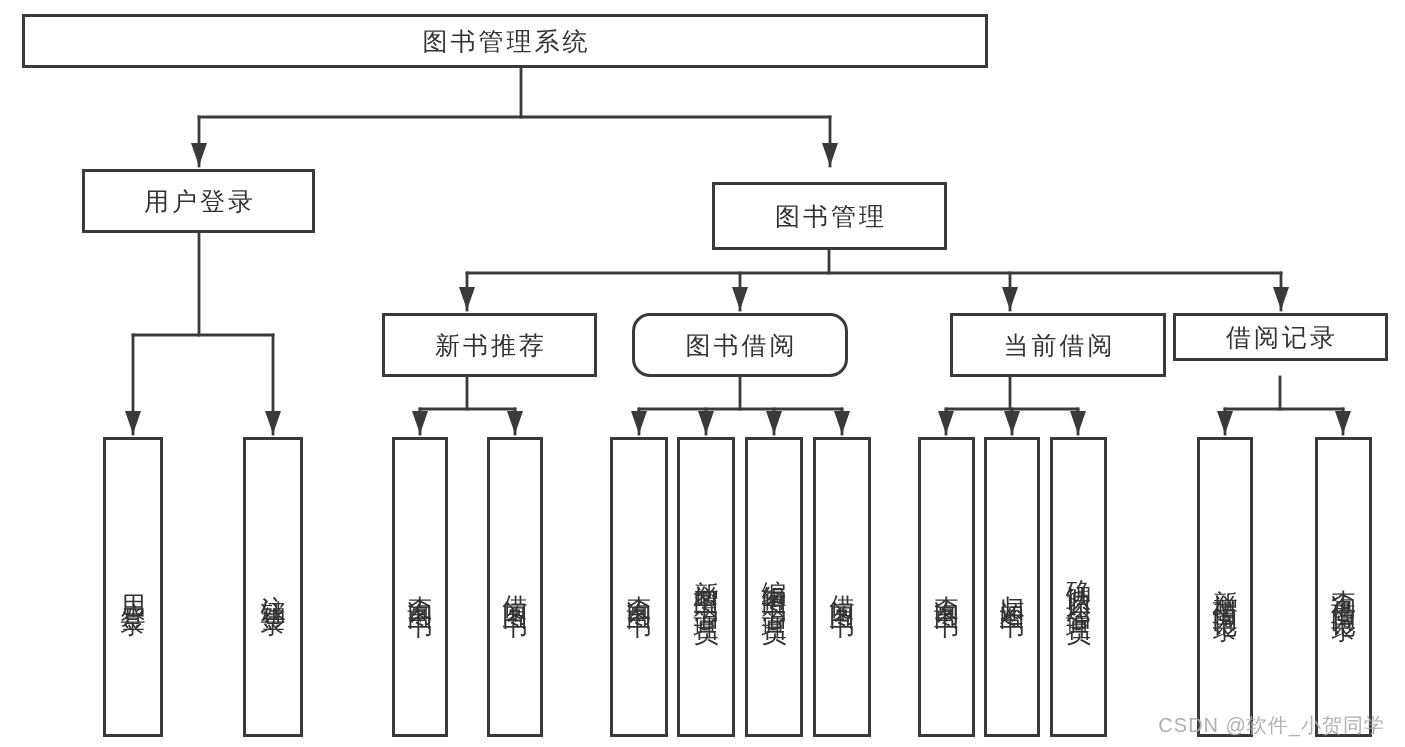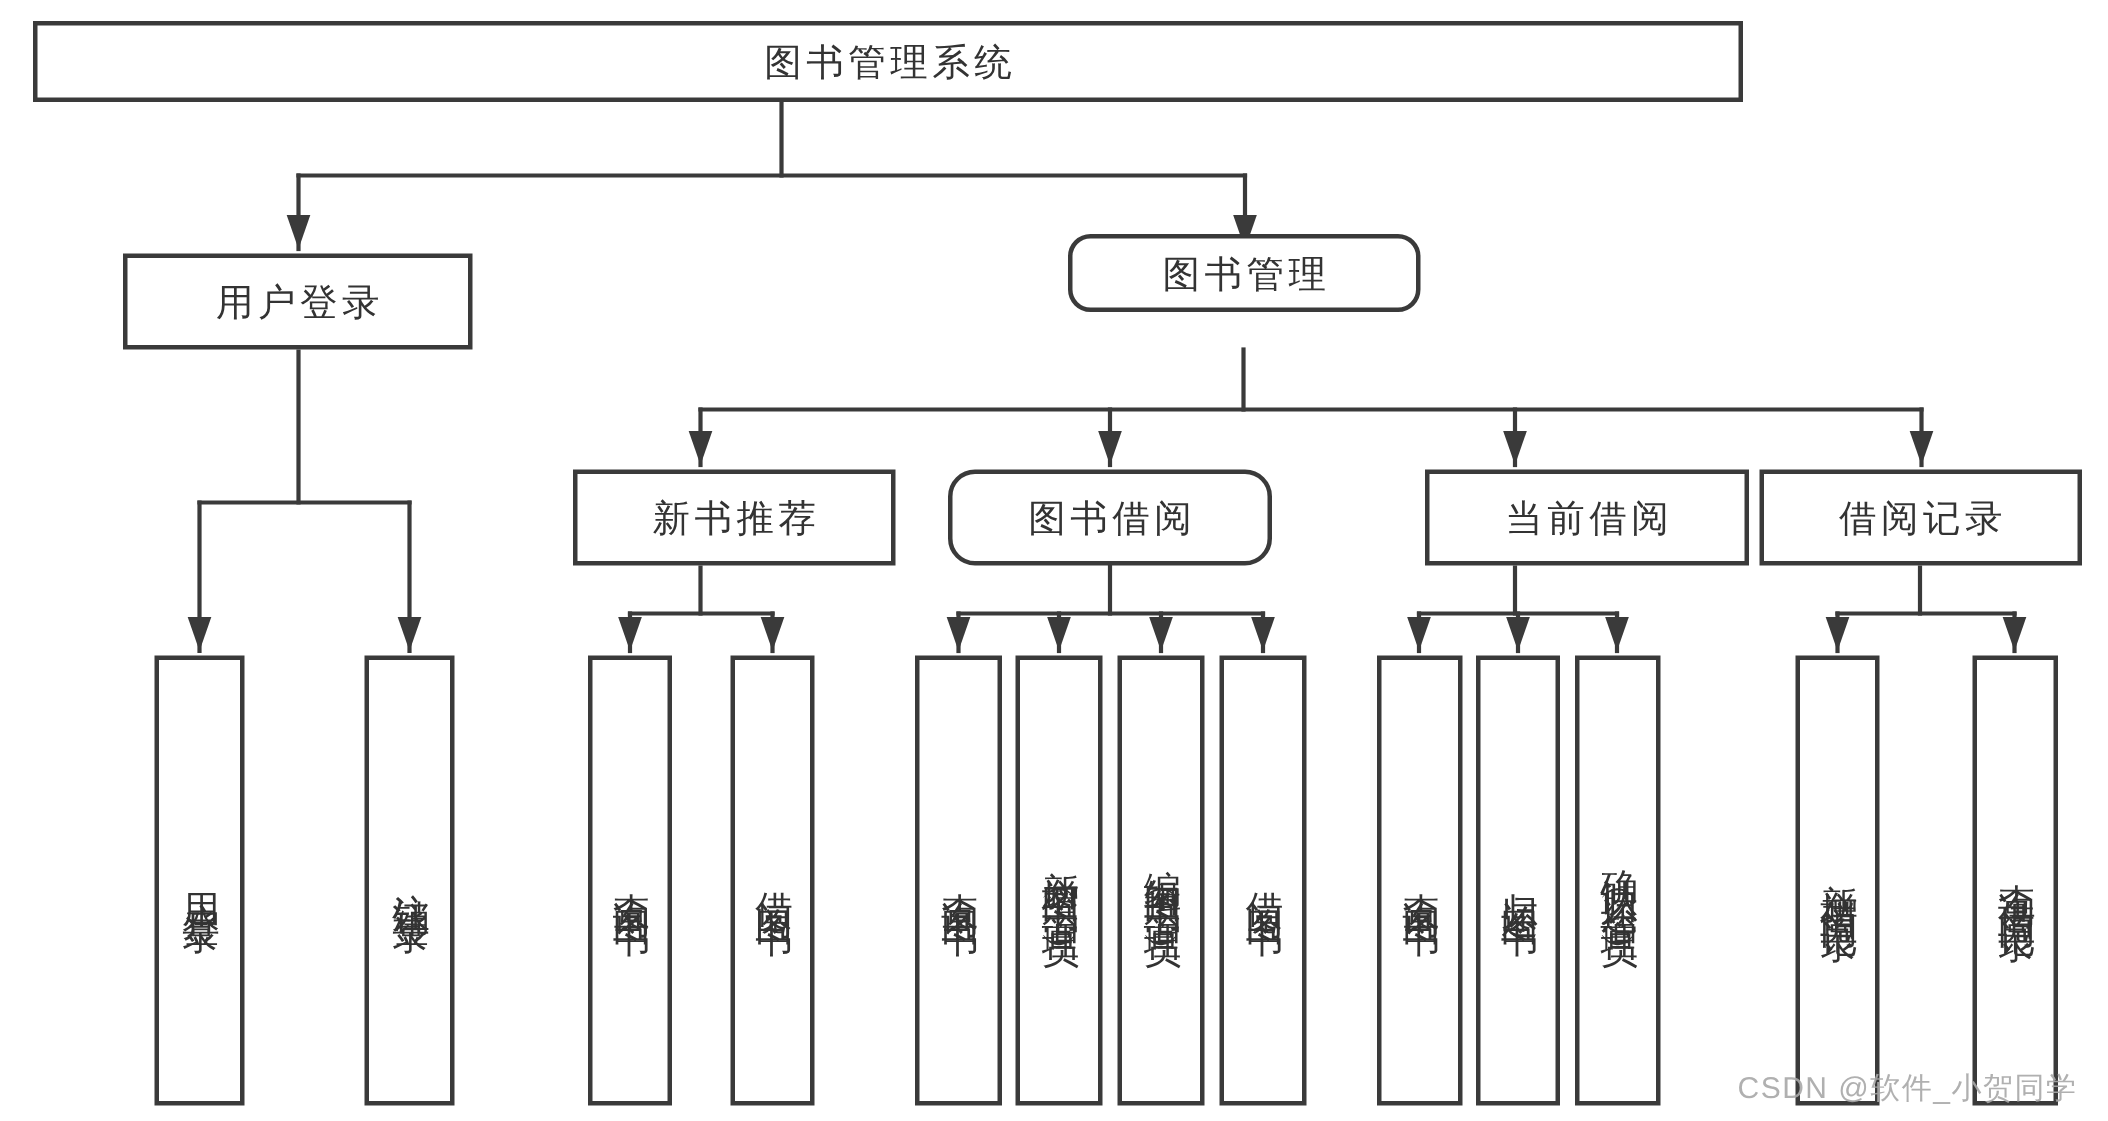--- a/index.html
+++ b/index.html
@@ -96,41 +96,41 @@
       <line x1="1012" y1="409" x2="1012" y2="434" marker-end="url(#arw)"></line>
       <line x1="1078" y1="409" x2="1078" y2="434" marker-end="url(#arw)"></line>
 
       <line x1="1280" y1="377" x2="1280" y2="409"></line>
       <line x1="1225" y1="409" x2="1343" y2="409"></line>
       <line x1="1225" y1="409" x2="1225" y2="434" marker-end="url(#arw)"></line>
       <line x1="1343" y1="409" x2="1343" y2="434" marker-end="url(#arw)"></line>
     </g>
   </svg>
 
-  <div class="box" style="left:22px;top:14px;width:1140px;height:54px;">
+  <div class="box" style="left:22px;top:14px;width:966px;height:54px;">
     <span class="hlabel">图书管理系统</span>
   </div>
 
   <div class="box" style="left:82px;top:169px;width:233px;height:64px;">
     <span class="hlabel">用户登录</span>
   </div>
-  <div class="box" style="left:712px;top:156px;width:235px;height:52px;border-radius:15px;">
+  <div class="box" style="left:712px;top:182px;width:235px;height:68px;">
     <span class="hlabel">图书管理</span>
   </div>
 
   <div class="box" style="left:360px;top:313px;width:215px;height:64px;margin-left:22px;">
     <span class="hlabel">新书推荐</span>
   </div>
   <div class="box" style="left:632px;top:313px;width:216px;height:64px;border-radius:18px;">
     <span class="hlabel">图书借阅</span>
   </div>
   <div class="box" style="left:950px;top:313px;width:216px;height:64px;text-align:right;">
     <span class="hlabel">当前借阅</span>
   </div>
-  <div class="box" style="left:1173px;top:313px;width:215px;height:64px;">
+  <div class="box" style="left:1173px;top:313px;width:215px;height:48px;">
     <span class="hlabel">借阅记录</span>
   </div>
 
   <div class="box" style="left:103px;top:437px;width:60px;height:300px;">
     <span class="vlabel">用户登录</span>
   </div>
   <div class="box" style="left:243px;top:437px;width:60px;height:300px;">
     <span class="vlabel">注销登录</span>
   </div>
   <div class="box" style="left:392px;top:437px;width:56px;height:300px;">

